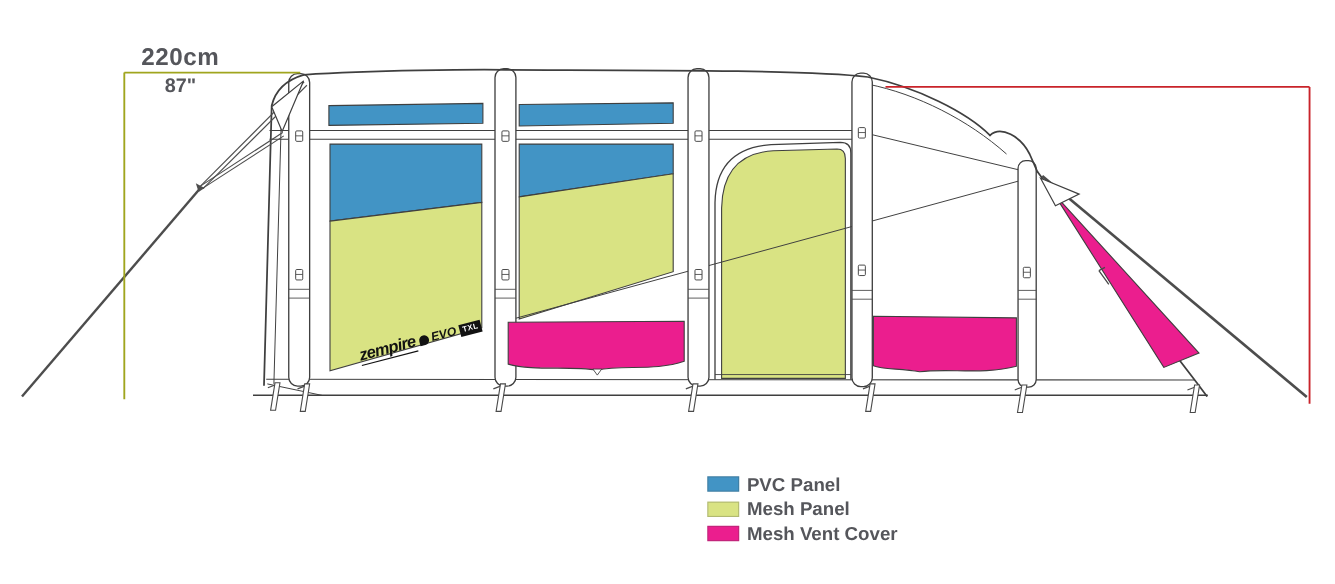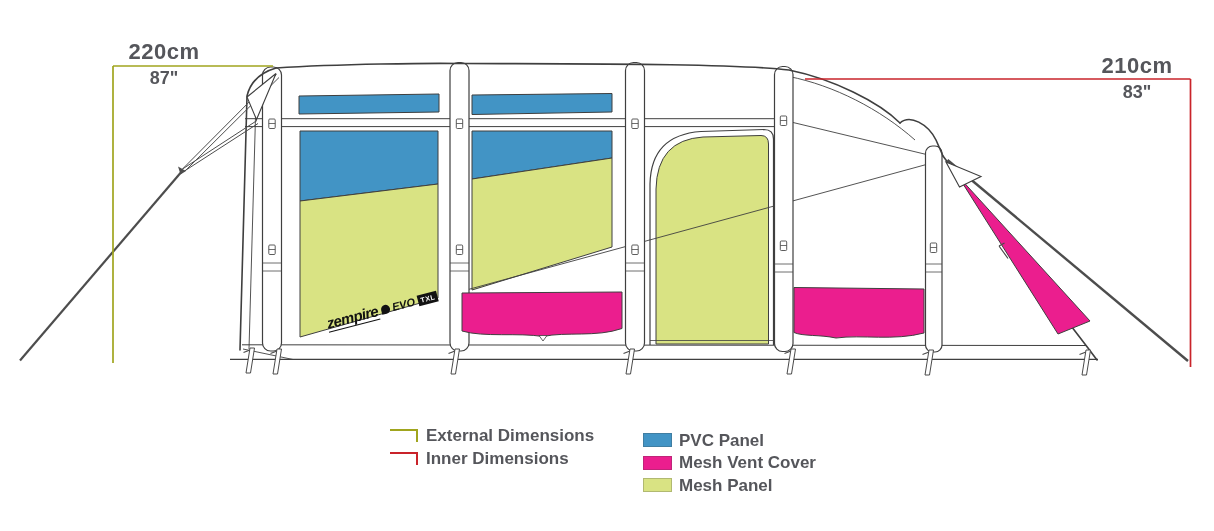--- a/index.html
+++ b/index.html
@@ -176,51 +176,37 @@
       <line x1="805" y1="79" x2="1190.5" y2="79"></line>
       <line x1="1190.5" y1="79" x2="1190.5" y2="367"></line>
     </g>
   </svg>
 
   <div class="dim dim-left">
     <div class="metric">220cm</div>
     <div class="imperial">87"</div>
   </div>
 
-  <div class="dim dim-right">
-    <div class="metric">210cm</div>
-    <div class="imperial">83"</div>
-  </div>
 
   <div class="logo">
     <span class="logo-brand">zempire</span>
     <span class="logo-mark"></span>
     <span class="logo-model">EVO</span>
     <span class="logo-badge">TXL</span>
   </div>
 
-  <div class="legend legend-dims">
-    <div class="lrow">
-      <span class="dimsym sym-ext"></span>
-      <span class="llabel">External Dimensions</span>
-    </div>
-    <div class="lrow">
-      <span class="dimsym sym-inn"></span>
-      <span class="llabel">Inner Dimensions</span>
-    </div>
-  </div>
 
   <div class="legend legend-panels">
     <div class="lrow">
       <span class="sw sw-pvc"></span>
       <span class="llabel">PVC Panel</span>
     </div>
     <div class="lrow">
+      <span class="sw sw-mesh"></span>
+      <span class="llabel">Mesh Panel</span>
+    </div>
+    <div class="lrow">
       <span class="sw sw-vent"></span>
       <span class="llabel">Mesh Vent Cover</span>
     </div>
-    <div class="lrow">
-      <span class="sw sw-mesh"></span>
-      <span class="llabel">Mesh Panel</span>
-    </div>
   </div>
 
 </div>
 
 </body></html>

